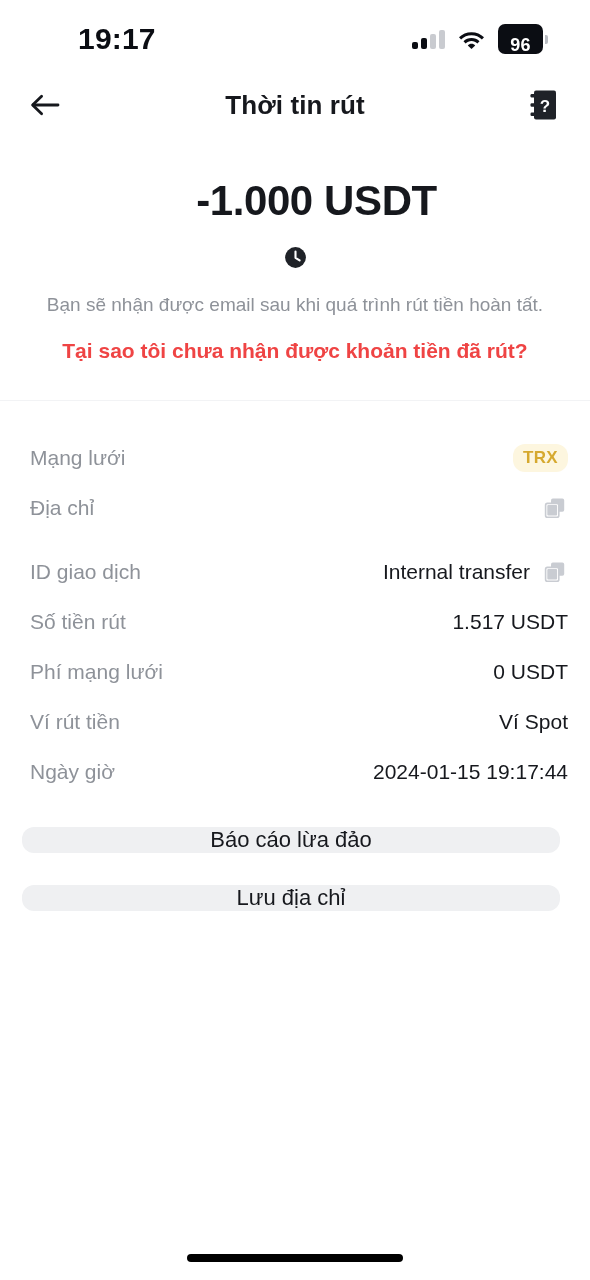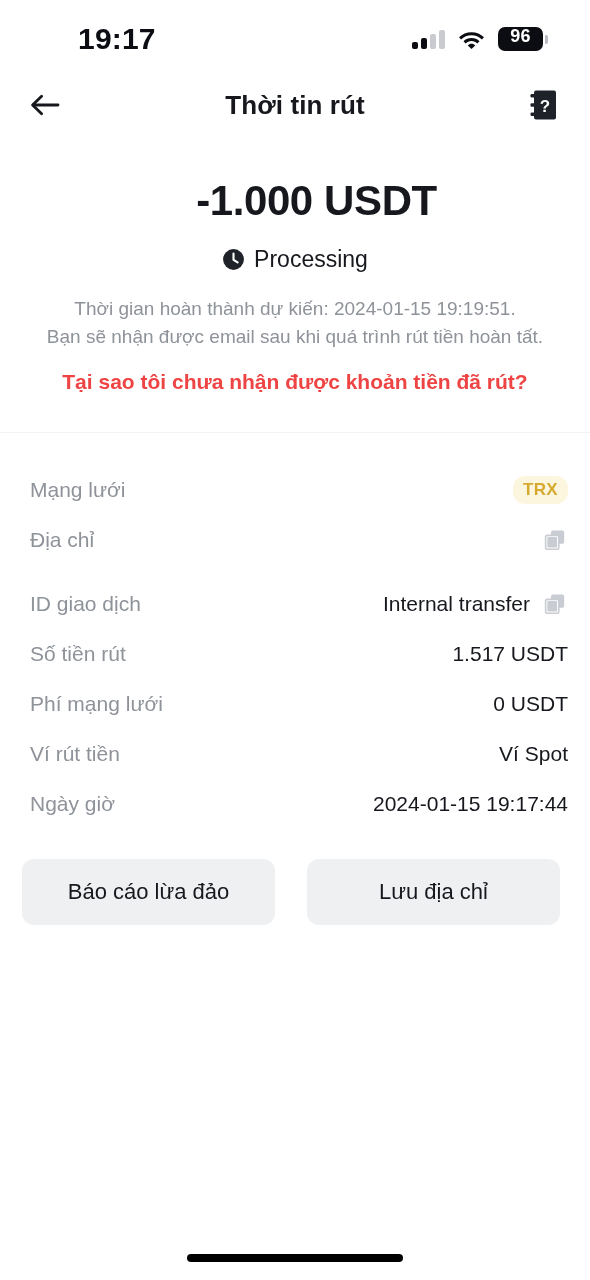--- a/index.html
+++ b/index.html
@@ -62,25 +62,25 @@
 
   .wifi-icon { display: block; }
 
   .battery {
     display: flex;
     align-items: center;
   }
   .battery-body {
     background: #0b0d13;
     border-radius: 7px;
-    height: 24px;
+    height: 30px;
     min-width: 45px;
     padding: 0 6px;
     display: flex;
-    align-items: flex-start;
+    align-items: flex-end;
     justify-content: center;
   }
   .battery-level {
     color: #ffffff;
     font-size: 18px;
     font-weight: 700;
     letter-spacing: 0.3px;
     line-height: 1;
   }
   .battery-cap {
@@ -215,20 +215,21 @@
     cursor: pointer;
     flex: none;
   }
   .row-gap { height: 14px; }
 
   
   .actions {
     display: flex;
     gap: 32px;
     padding: 30px 30px 0 22px;
+    flex-direction: column;
   }
   .action-btn {
     flex: 1;
     height: 66px;
     background: #eff0f2;
     border: none;
     border-radius: 12px;
     font-family: inherit;
     font-size: 22px;
     color: #16181d;
@@ -297,24 +298,22 @@
     </div>
   </div>
 
   <div class="summary">
     <div class="amount">-1.000 USDT</div>
     <div class="status-line">
       <svg width="23" height="23" viewBox="0 0 23 23">
         <circle cx="11.5" cy="11.5" r="10.4" fill="#1f2228"></circle>
         <path d="M11.5 5.6V11.8L15.6 14.4" stroke="#ffffff" stroke-width="2.1" fill="none" stroke-linecap="round" stroke-linejoin="round"></path>
       </svg>
-      <span class="status-text">Processing</span>
     </div>
     <div class="note">
-      <div>Thời gian hoàn thành dự kiến: 2024-01-15 19:19:51.</div>
       <div>Bạn sẽ nhận được email sau khi quá trình rút tiền hoàn tất.</div>
       <a class="note-link">Tại sao tôi chưa nhận được khoản tiền đã rút?</a>
     </div>
   </div>
 
   <div class="divider"></div>
 
   <div class="details">
 
     <div class="row">

